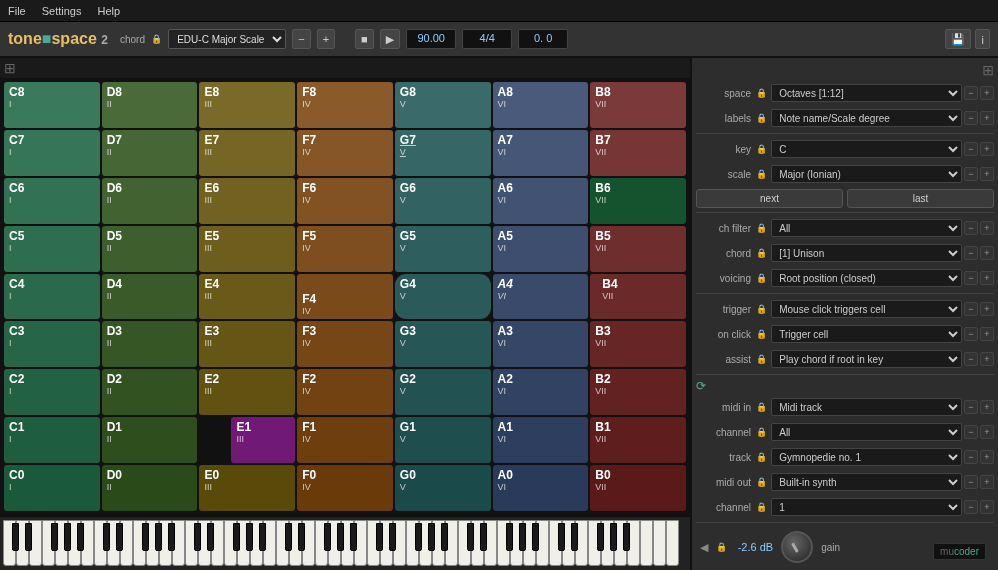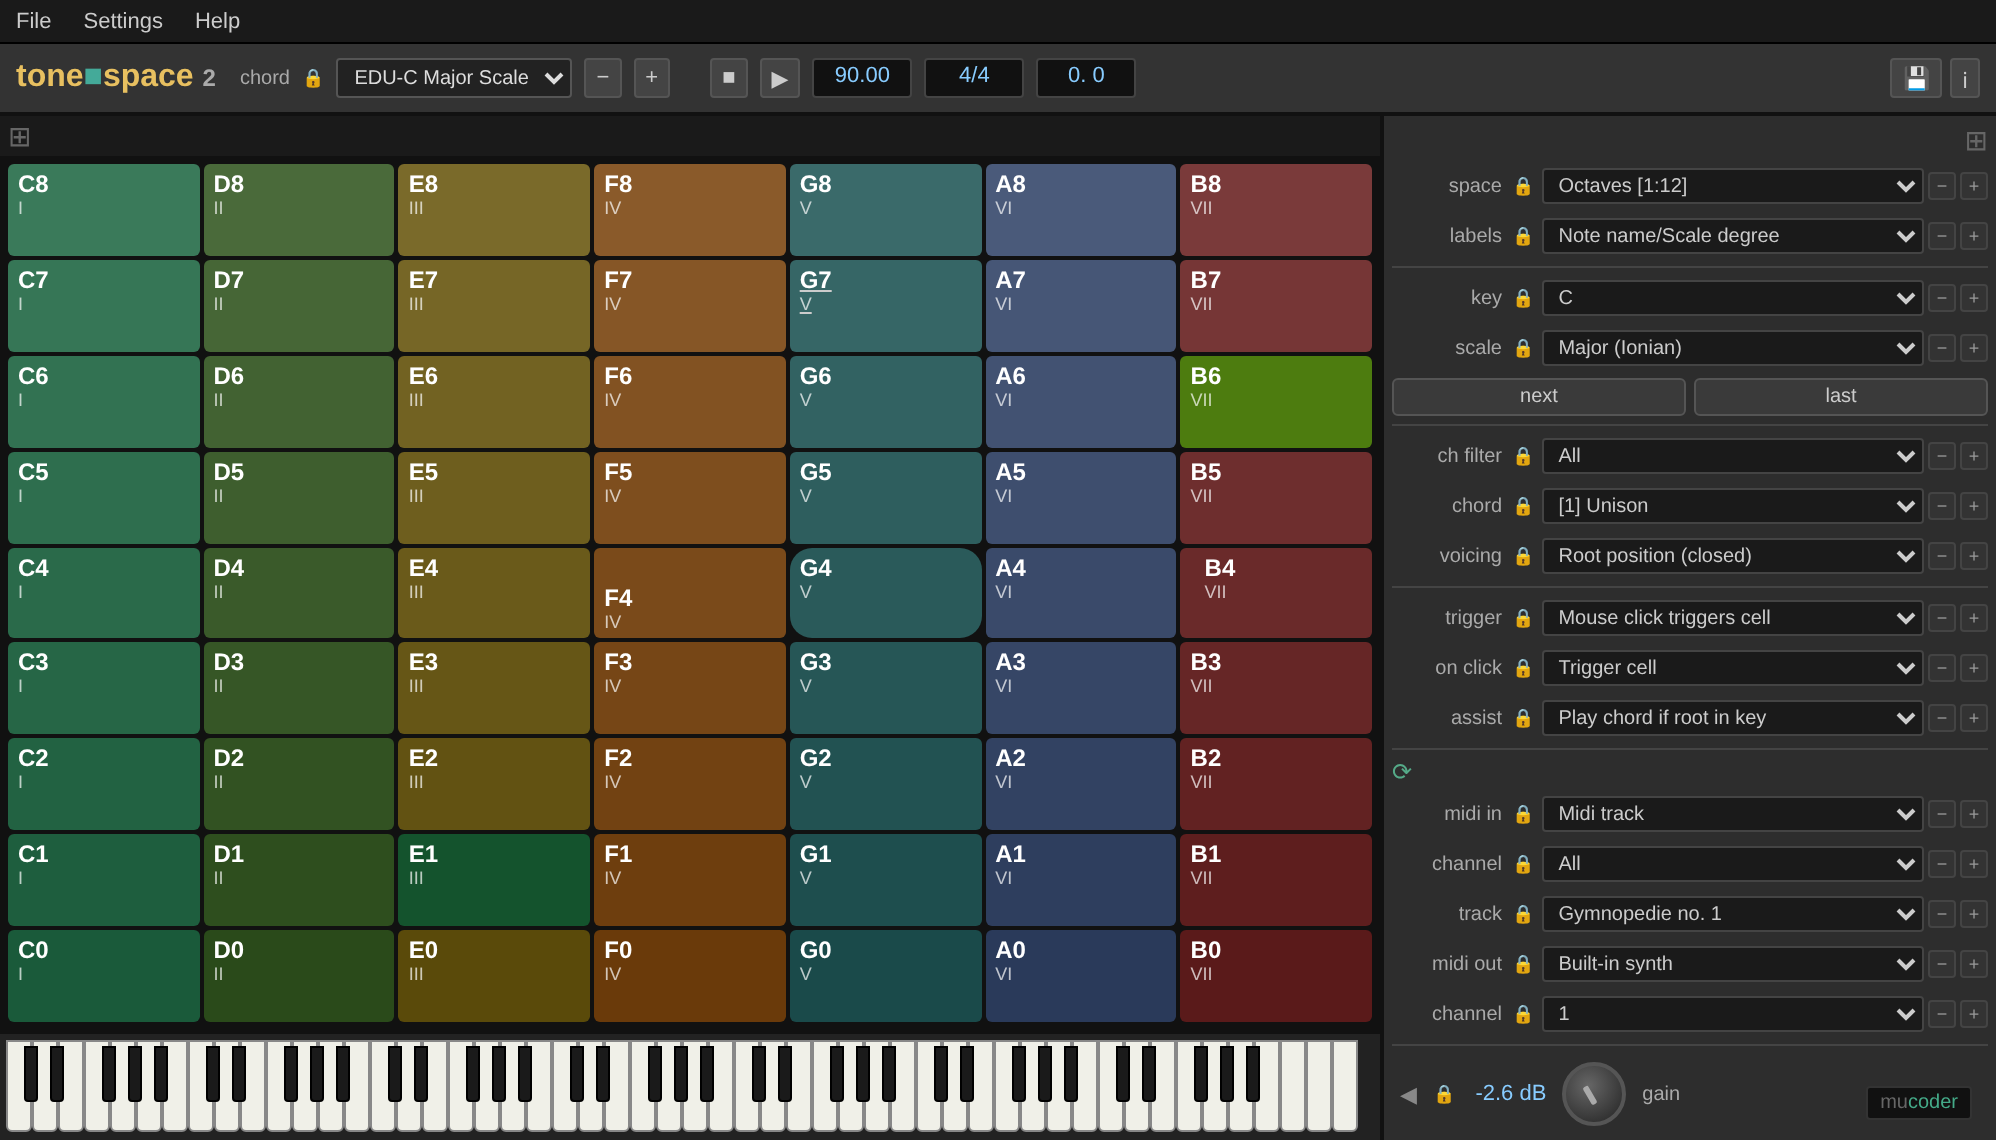--- a/index.html
+++ b/index.html
@@ -172,21 +172,21 @@
           <span class="degree">IV</span>
         </div>
         <div class="grid-cell" style="background: rgb(50, 98, 98);">
           <span class="note-name">G6</span>
           <span class="degree">V</span>
         </div>
         <div class="grid-cell" style="background: rgb(66, 82, 114);">
           <span class="note-name">A6</span>
           <span class="degree">VI</span>
         </div>
-        <div class="grid-cell" style="background: #4d7c0f;">
+        <div class="grid-cell" style="background: #14532d;">
           <span class="note-name">B6</span>
           <span class="degree">VII</span>
         </div>
         <div class="grid-cell" style="background: rgb(46, 110, 78);">
           <span class="note-name">C5</span>
           <span class="degree">I</span>
         </div>
         <div class="grid-cell" style="background: rgb(62, 94, 46);">
           <span class="note-name">D5</span>
           <span class="degree">II</span>
@@ -224,21 +224,21 @@
           <span class="degree">III</span>
         </div>
         <div class="grid-cell" style="background: rgb(122, 74, 26); justify-content: flex-end;">
           <span class="note-name">F4</span>
           <span class="degree">IV</span>
         </div>
         <div class="grid-cell" style="background: rgb(42, 90, 90); border-radius: 11px;">
           <span class="note-name">G4</span>
           <span class="degree">V</span>
         </div>
-        <div class="grid-cell" style="background: rgb(58, 74, 106);">
+        <div class="grid-cell" style="background: rgb(58, 74, 106); font-style: italic;">
           <span class="note-name">A4</span>
           <span class="degree">VI</span>
         </div>
         <div class="grid-cell" style="background: rgb(106, 42, 42); padding-left: 12px;">
           <span class="note-name">B4</span>
           <span class="degree">VII</span>
         </div>
         <div class="grid-cell" style="background: rgb(38, 102, 70);">
           <span class="note-name">C3</span>
           <span class="degree">I</span>
@@ -296,21 +296,21 @@
           <span class="degree">VII</span>
         </div>
         <div class="grid-cell" style="background: rgb(30, 94, 62);">
           <span class="note-name">C1</span>
           <span class="degree">I</span>
         </div>
         <div class="grid-cell" style="background: rgb(46, 78, 30);">
           <span class="note-name">D1</span>
           <span class="degree">II</span>
         </div>
-        <div class="grid-cell" style="background: #14532d;">
+        <div class="grid-cell" style="background: #701a75; margin-left: 32px;">
           <span class="note-name">E1</span>
           <span class="degree">III</span>
         </div>
         <div class="grid-cell" style="background: rgb(110, 62, 14);">
           <span class="note-name">F1</span>
           <span class="degree">IV</span>
         </div>
         <div class="grid-cell" style="background: rgb(30, 78, 78);">
           <span class="note-name">G1</span>
           <span class="degree">V</span>

